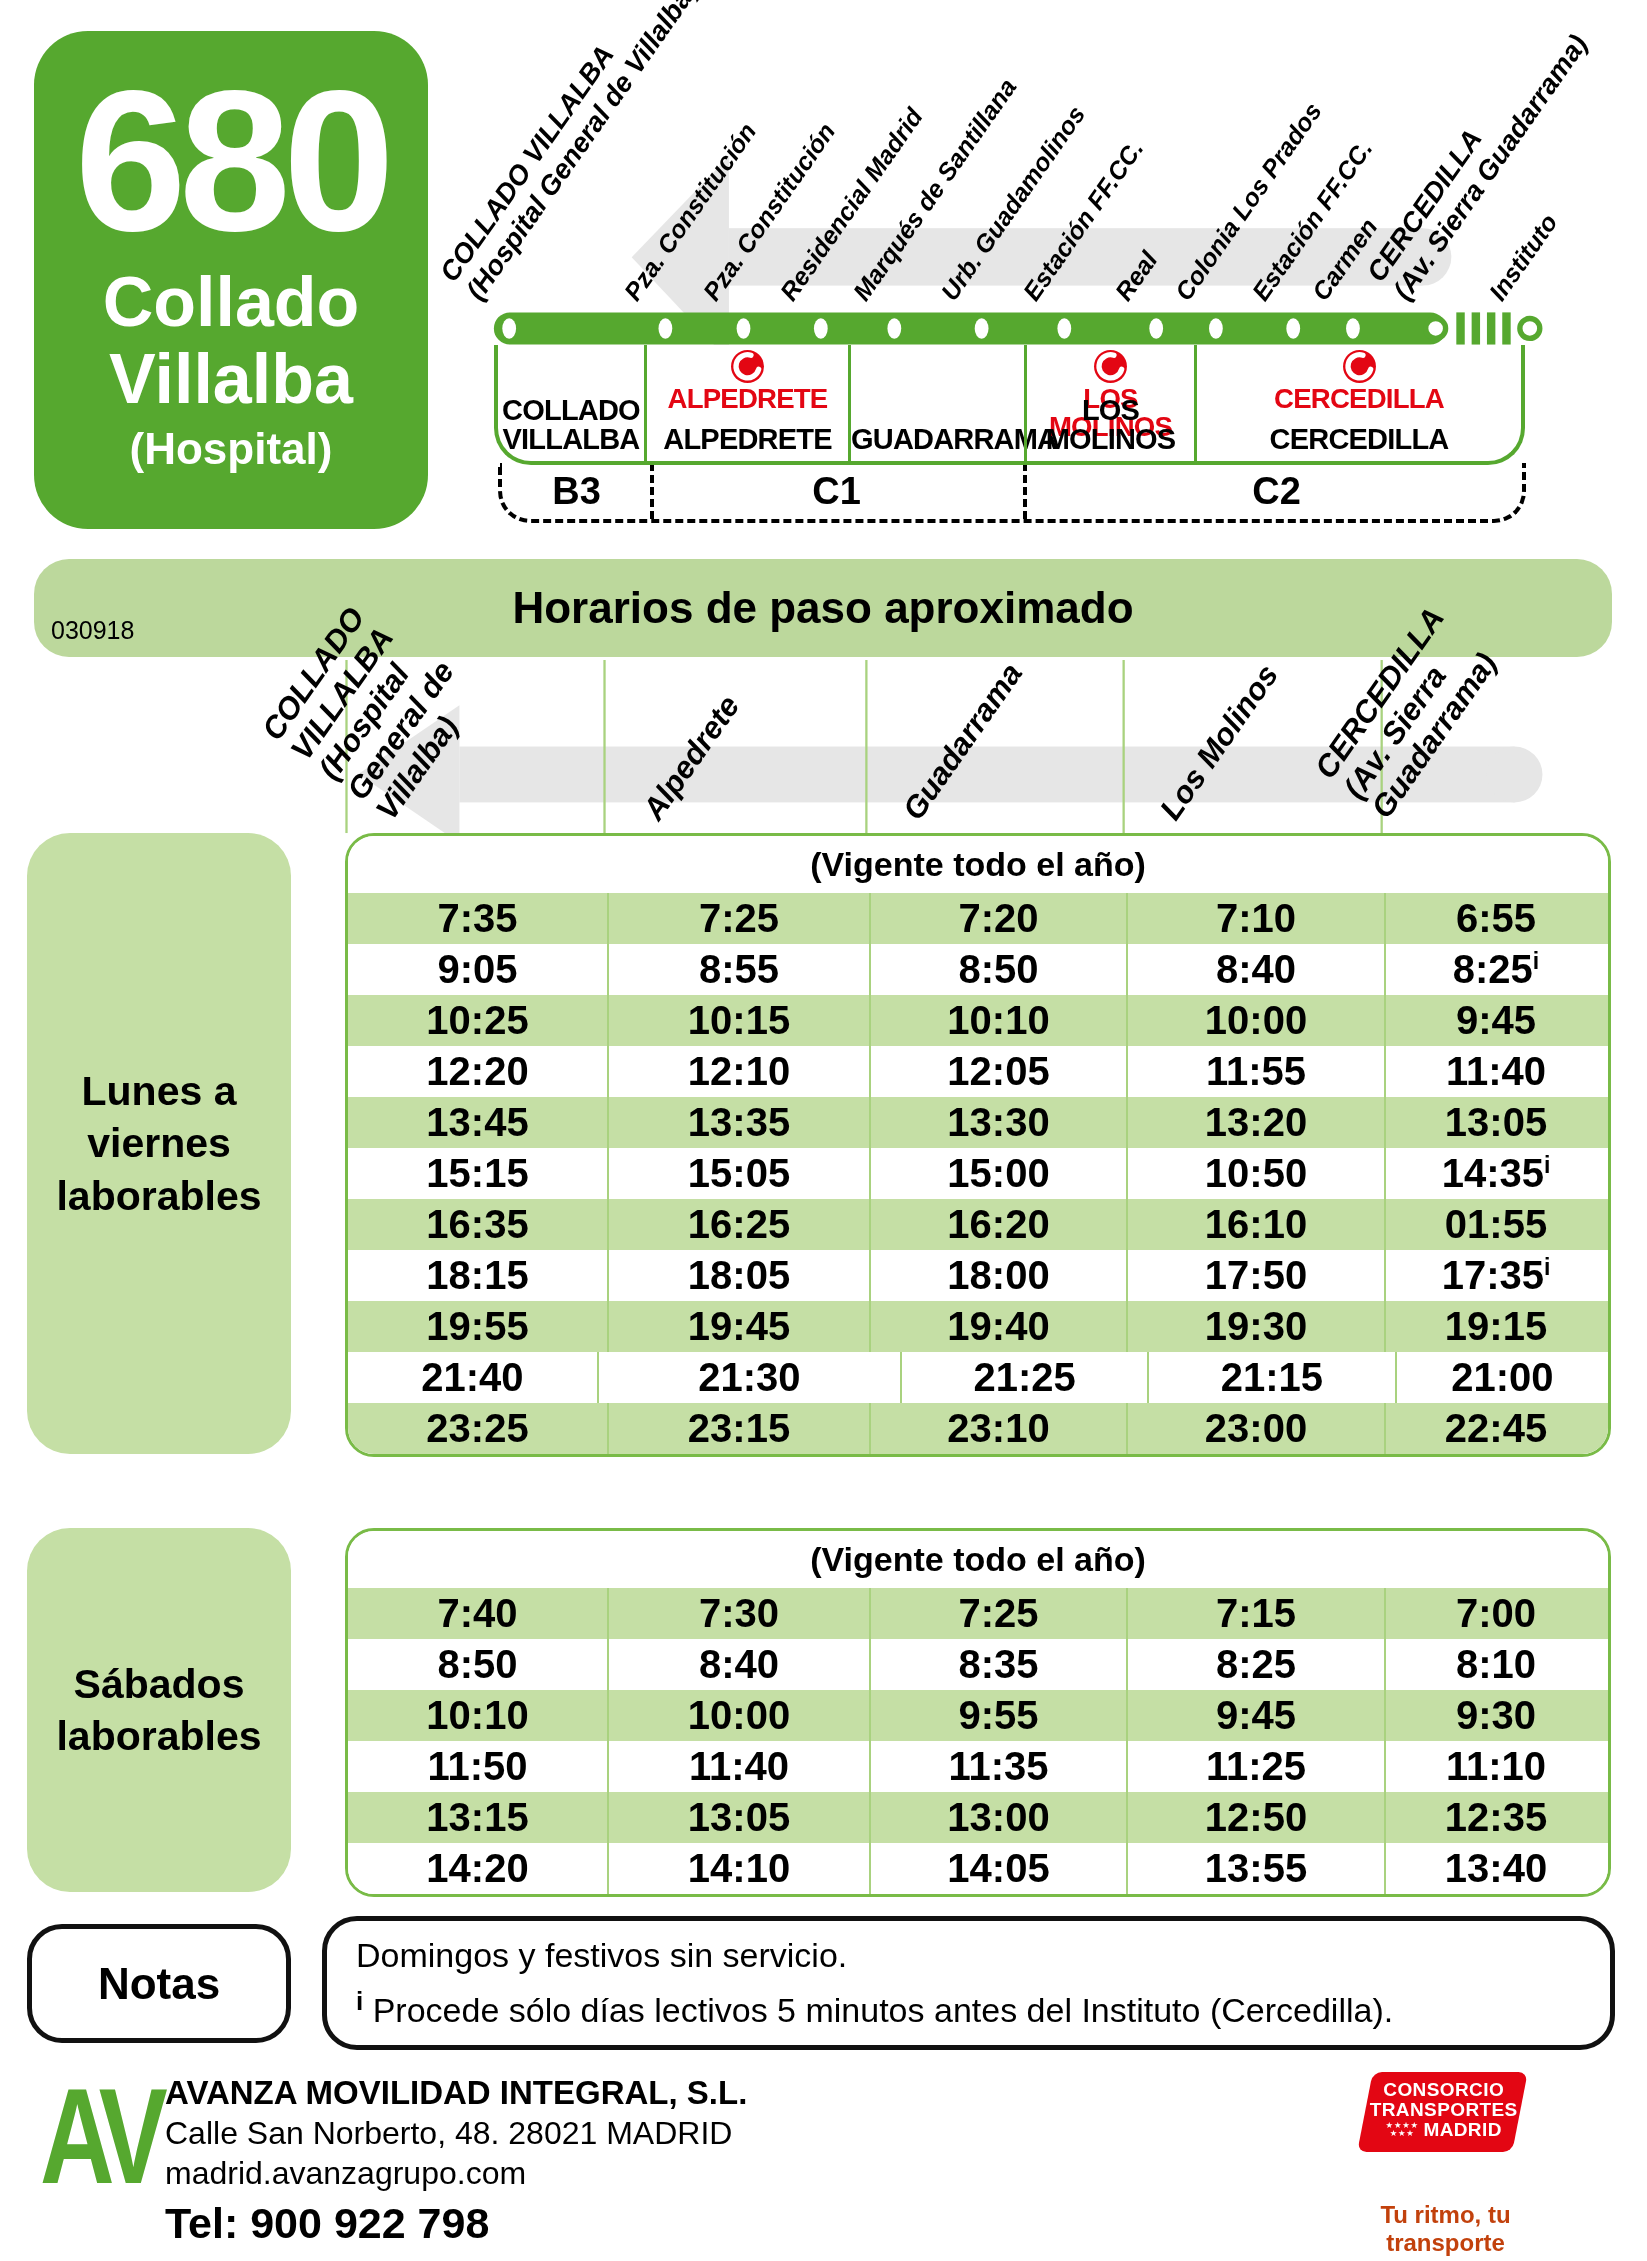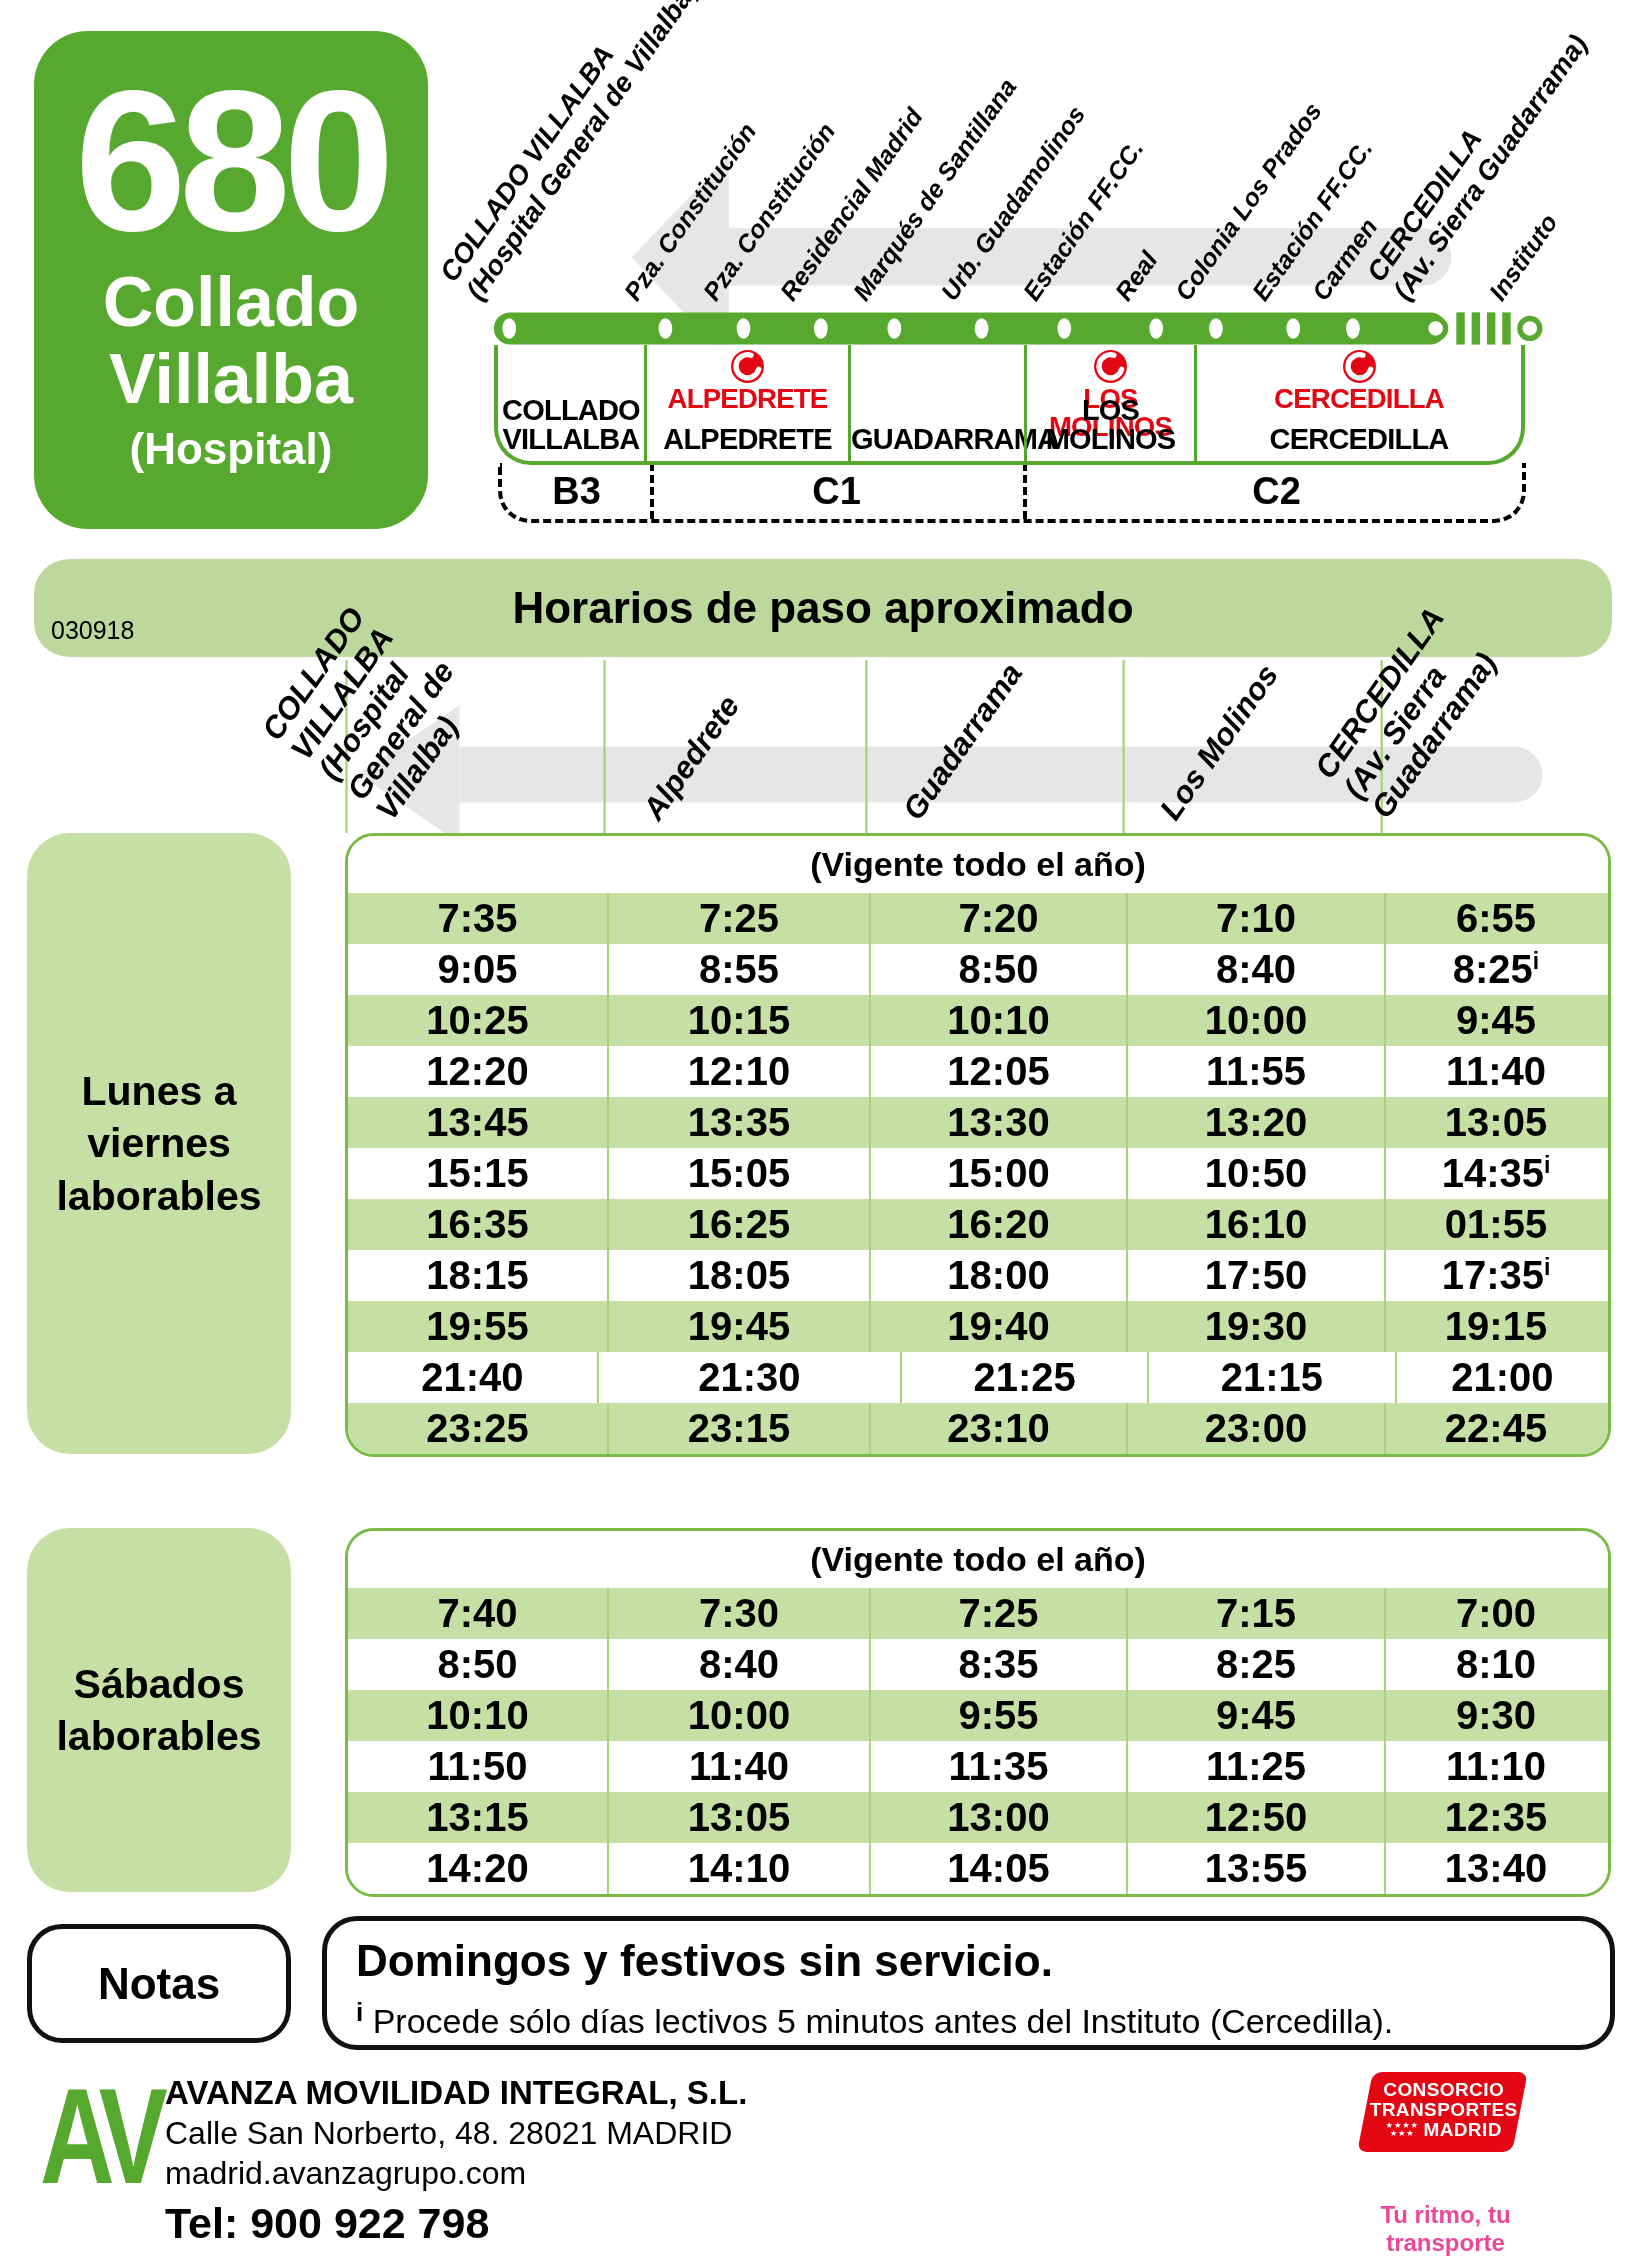--- a/index.html
+++ b/index.html
@@ -61,39 +61,39 @@
   .tcell{box-sizing:border-box;text-align:center;font-weight:bold;font-size:40px;line-height:51px;}
   .tcell + .tcell{border-left:2.3px solid #a9d27f;}
   .tcell sup{font-size:23px;line-height:0;vertical-align:super;font-weight:bold;}
 
   
   .notes-label{position:absolute;left:27px;top:1924px;width:264px;height:119px;border:5.4px solid #111;
                border-radius:35px;box-sizing:border-box;display:flex;align-items:center;justify-content:center;
                font-size:44px;font-weight:bold;z-index:2;}
   .notes-box{position:absolute;left:322px;top:1916px;width:1293px;height:134px;border:5.4px solid #111;
              border-radius:35px;box-sizing:border-box;padding:12.3px 29px;z-index:2;}
-  .notes-l1{font-weight:bold;font-size:44px;margin-top:3.1px;}
+  .notes-l1{font-weight:normal;font-size:34px;margin-top:3.1px;}
   .notes-l2{font-size:34px;margin-top:15.3px;}
   .notes-l2 sup{font-weight:bold;font-size:26px;line-height:0;vertical-align:super;}
 
   
   .av-logo{position:absolute;left:40px;top:2068px;color:#56a82f;font-size:136px;font-weight:bold;
            line-height:1;letter-spacing:-10.7px;transform:scaleX(0.76);transform-origin:left top;z-index:2;}
   .f-line{position:absolute;left:165px;z-index:2;}
   .f-name{top:2074px;font-weight:bold;font-size:33px;}
   .f-addr{top:2115px;font-size:32px;}
   .f-web{top:2155px;font-size:32px;}
   .f-tel{top:2199px;font-weight:bold;font-size:43px;}
   .ctm{position:absolute;left:1365px;top:2072px;width:155px;height:80px;background:#e30613;
        border-radius:9.2px;transform:skewX(-11deg);z-index:2;}
   .ctm-in{transform:skewX(11deg);color:#fff;text-align:center;padding-top:7.7px;font-weight:bold;}
   .ctm-l{font-size:19px;line-height:20px;letter-spacing:0.4px;}
   .ctm-row{display:flex;align-items:center;justify-content:center;gap:4.6px;}
   .stars{font-size:8.4px;line-height:7.7px;letter-spacing:0.8px;}
-  .tagline{position:absolute;left:1345px;top:2201px;width:201px;text-align:center;color:#ec4899;
+  .tagline{position:absolute;left:1345px;top:2201px;width:201px;text-align:center;color:#c2410c;
            font-weight:bold;font-size:24px;z-index:2;}
 </style>
 </head>
 <body>
 
 <div class="page" id="page">
 
   <svg id="bg-svg" width="1647" height="2261" viewBox="0 0 2151 2953">
       <polygon points="825,336 952,204 952,471" fill="#e6e6e6"></polygon>
       <rect x="952" y="298" width="906" height="75" fill="#e6e6e6"></rect>

